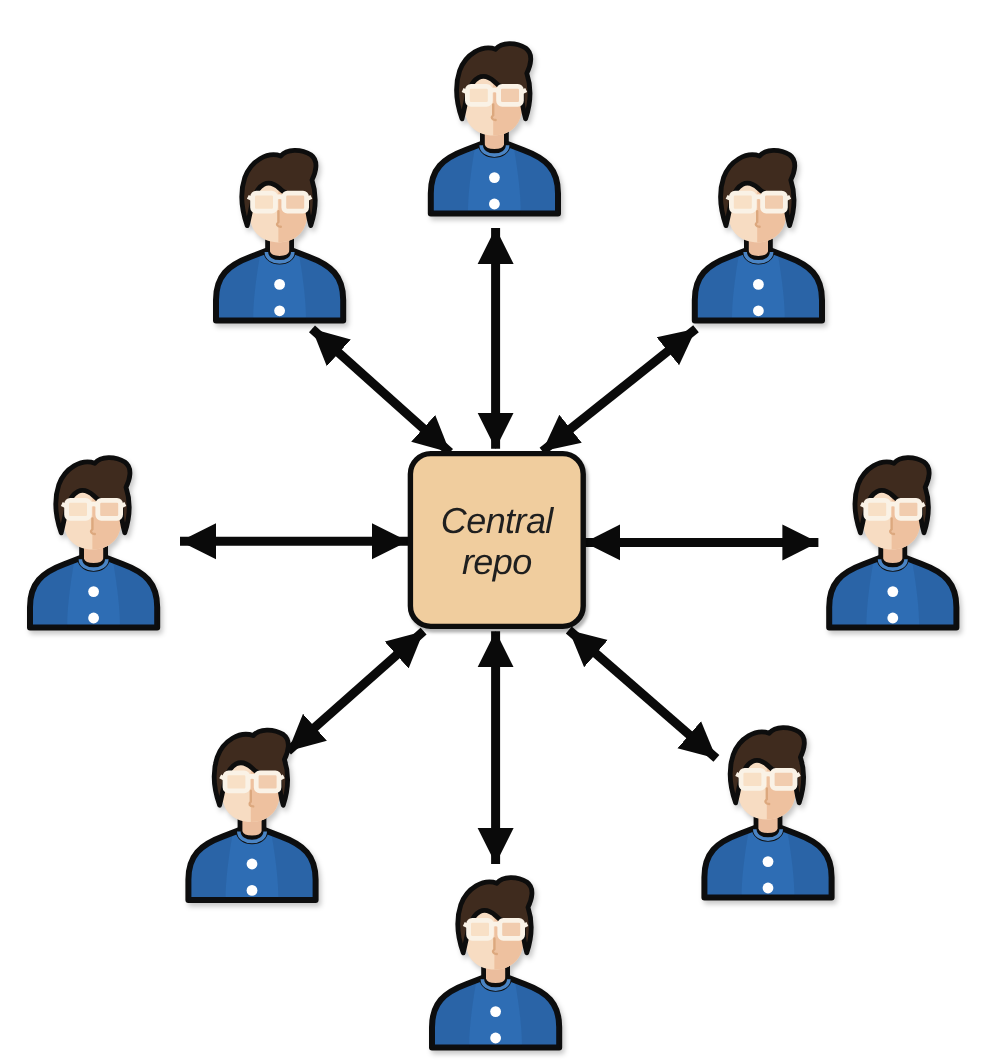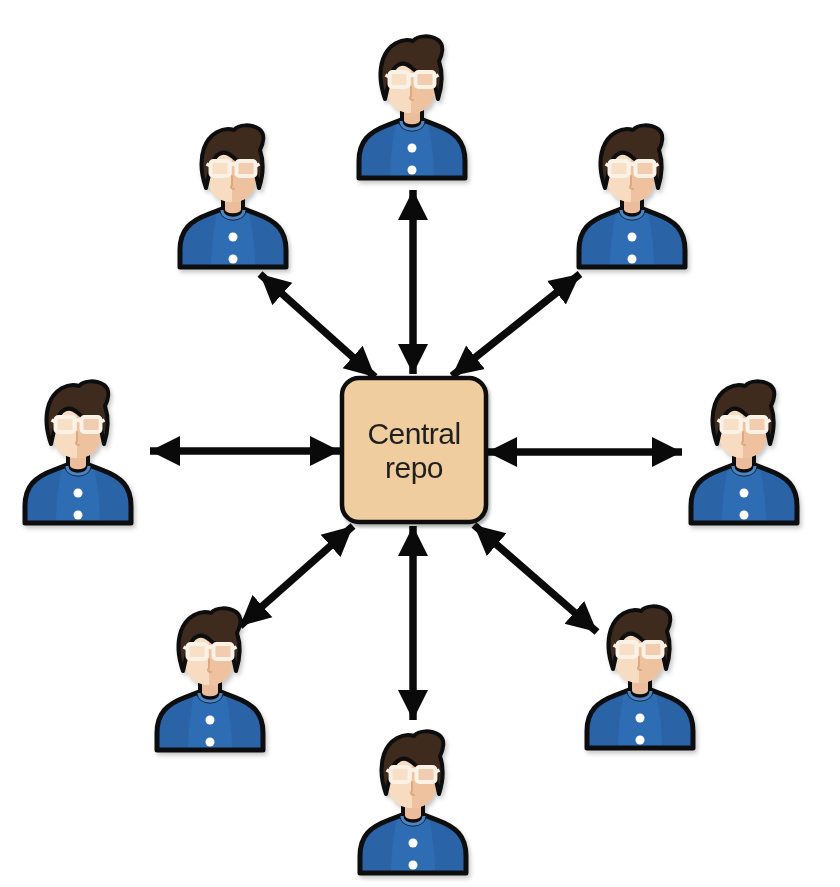--- a/index.html
+++ b/index.html
@@ -7,20 +7,21 @@
     padding: 0;
     background: #ffffff;
     font-family: "Liberation Sans", "DejaVu Sans", sans-serif;
   }
   .canvas {
     position: relative;
     width: 840px;
     height: 887px;
     background: #ffffff;
     overflow: hidden;
+    font-style: italic;
   }
   svg { display: block; }
   .central-box {
     fill: var(--box-fill, #f0cd9e);
     stroke: var(--outline, #0d0d0d);
     stroke-width: 4.5;
     filter: drop-shadow(2px 3px 1.5px rgba(0,0,0,0.30));
   }
   .central-label {
     fill: #1f1f1f;

